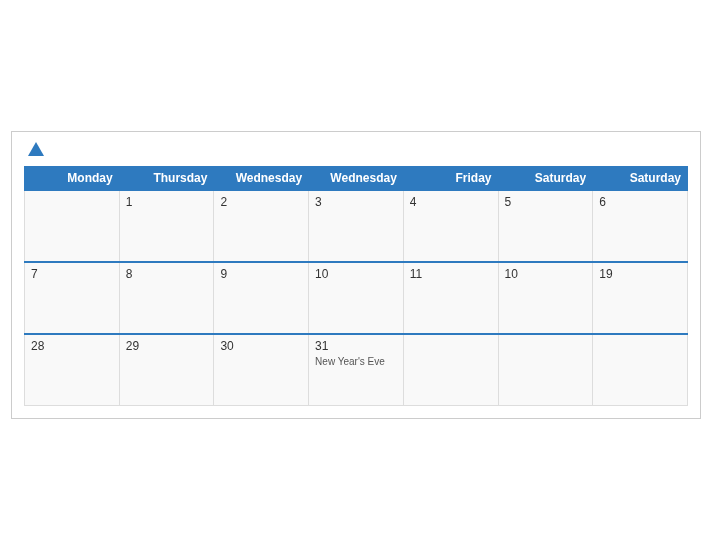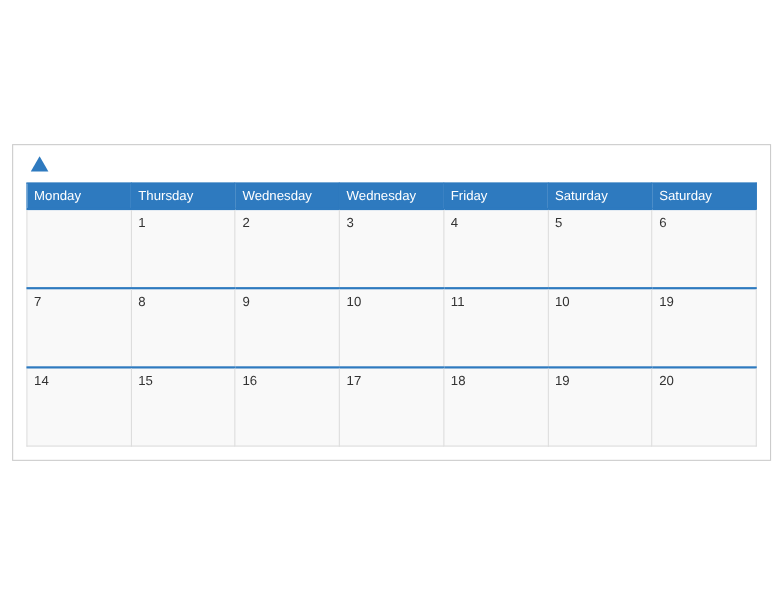--- a/index.html
+++ b/index.html
@@ -65,22 +65,22 @@
       text-align: right;
     }
     .calendar-grid {
       width: 100%;
       border-collapse: collapse;
     }
     .calendar-grid th {
       background: #2e7abf;
       color: #fff;
       font-size: 12px;
-      font-weight: normal;
-      text-align: left;
+      font-weight: bold;
+      text-align: right;
       padding: 4px 6px;
       border: 1px solid #2e7abf;
     }
     .calendar-grid td {
       width: calc(100% / 7);
       height: 72px;
       vertical-align: top;
       padding: 4px 6px;
       border: 1px solid #ddd;
       border-top: 2px solid #2e7abf;
@@ -170,36 +170,31 @@
           </td>
           <td>
             <div class="day-number">10</div>
           </td>
           <td>
             <div class="day-number">19</div>
           </td>
         </tr>
         <tr>
           <td>
-            <div class="day-number">14</div>
-          </td>
-          <td>
-            <div class="day-number">15</div>
-          </td>
-          <td>
-            <div class="day-number">16</div>
-          </td>
-          <td>
-            <div class="day-number">17</div>
-          </td>
-          <td>
-            <div class="day-number">18</div>
-          </td>
-          <td>
-            <div class="day-number">19</div>
-          </td>
-          <td>
-            <div class="day-number">20</div>
-          </td>
+            <div class="day-number">28</div>
+          </td>
+          <td>
+            <div class="day-number">29</div>
+          </td>
+          <td>
+            <div class="day-number">30</div>
+          </td>
+          <td>
+            <div class="day-number">31</div>
+            <div class="holiday-text">New Year's Eve</div>
+          </td>
+          <td class="empty-cell"></td>
+          <td class="empty-cell"></td>
+          <td class="empty-cell"></td>
         </tr>
       </tbody>
   </table>
 </div>
 
 </body></html>

